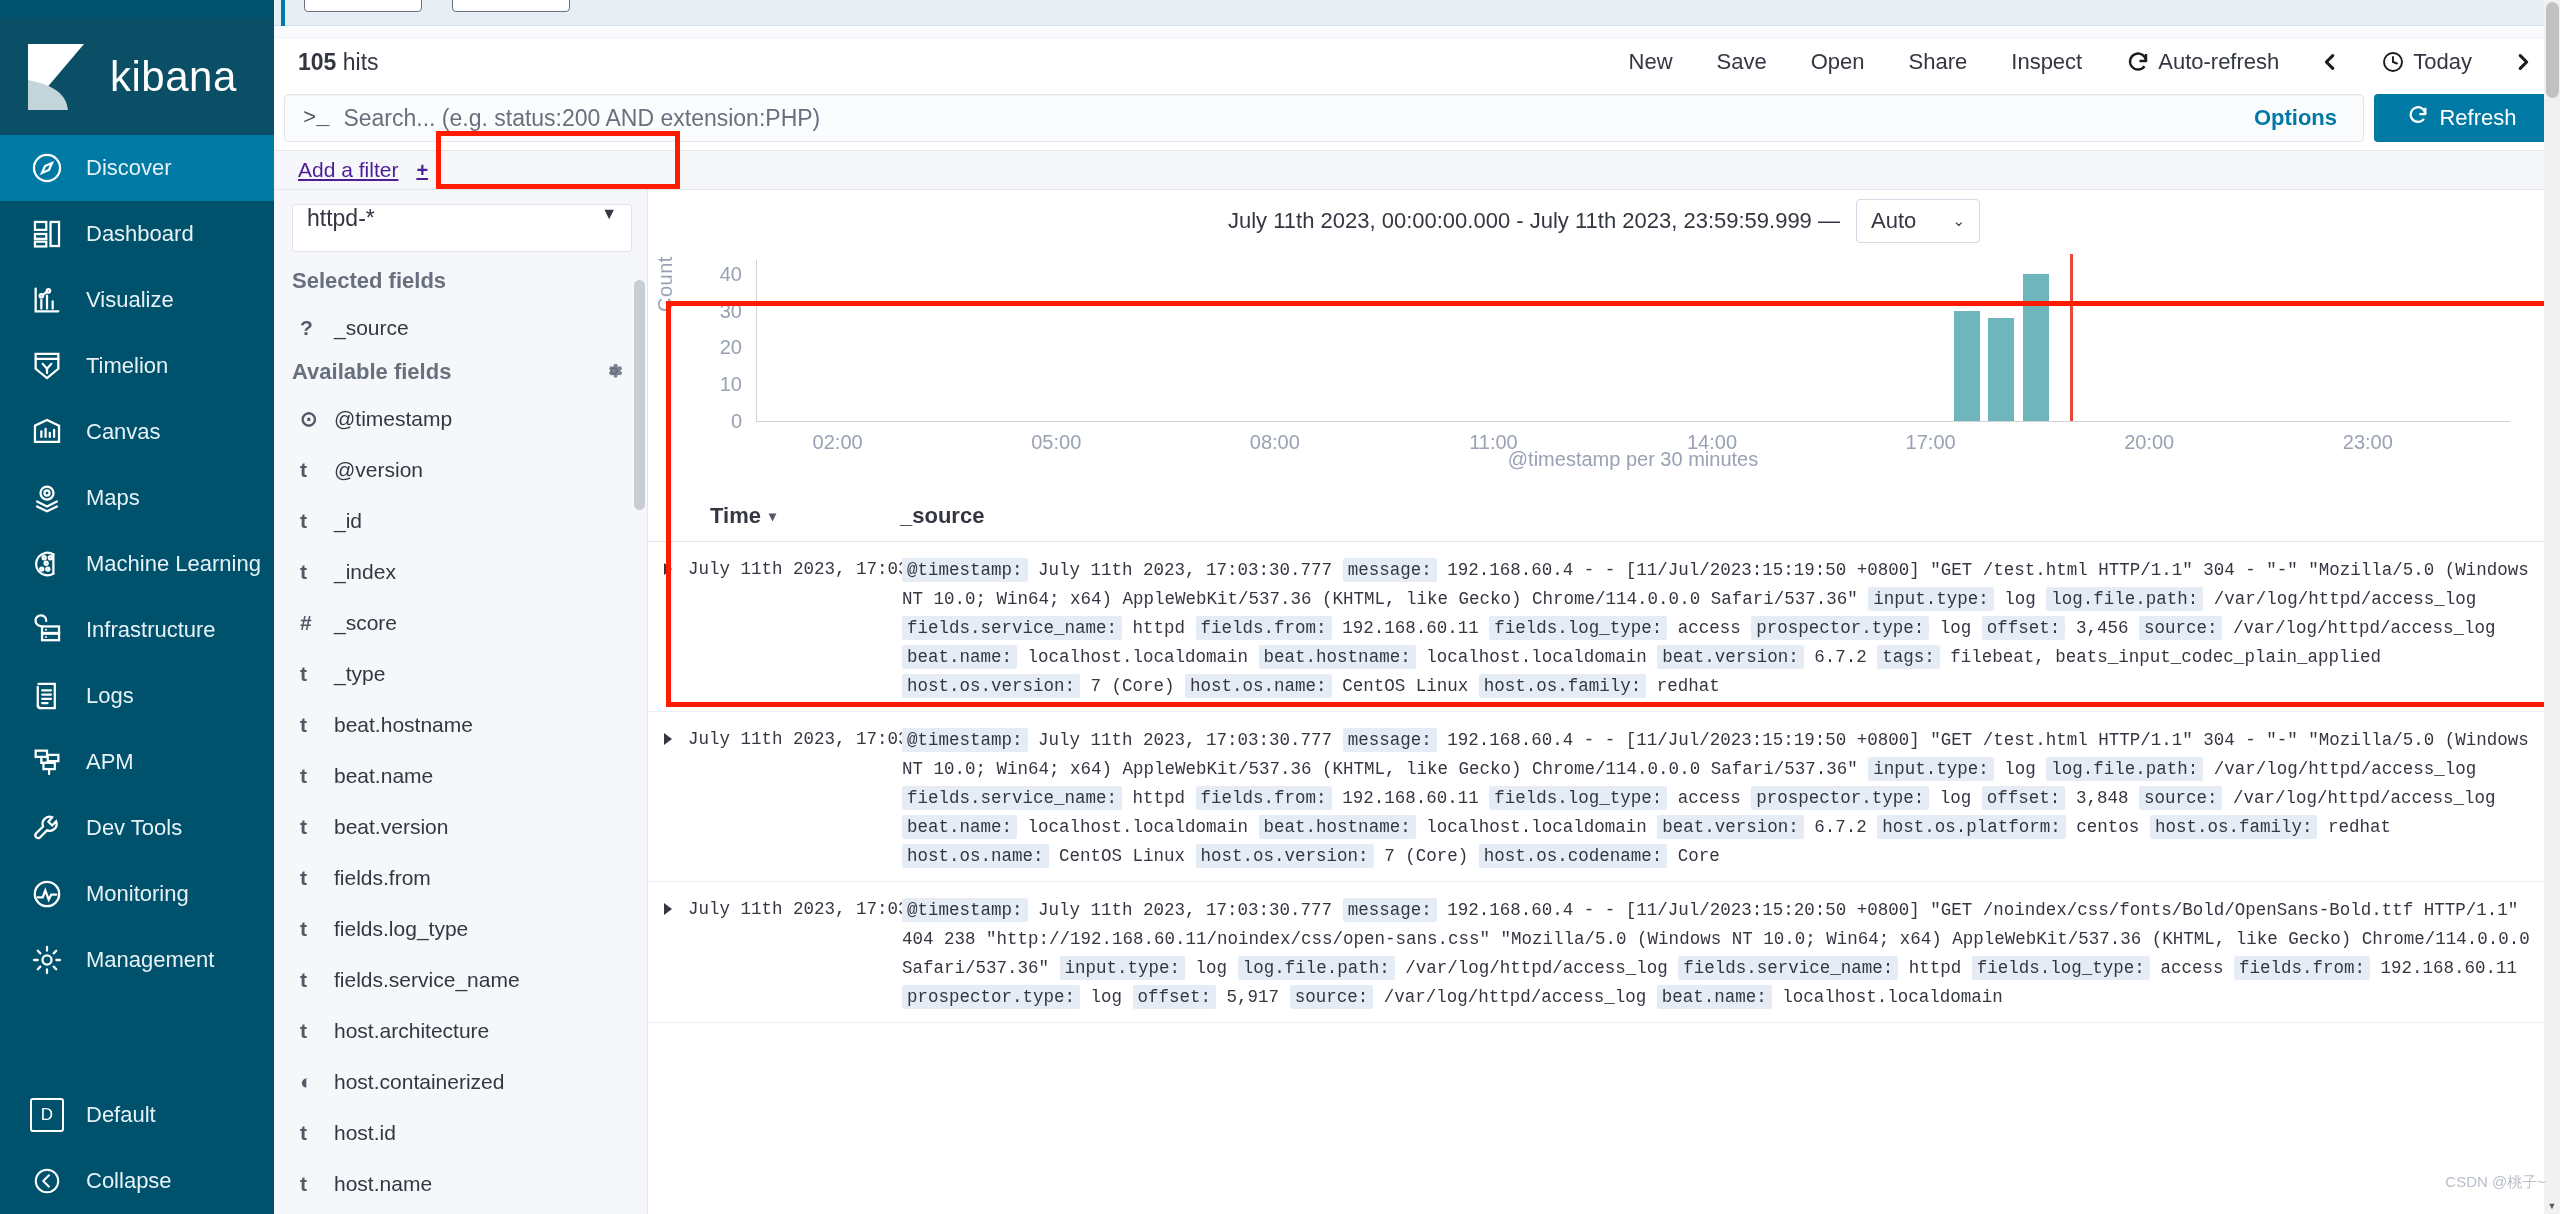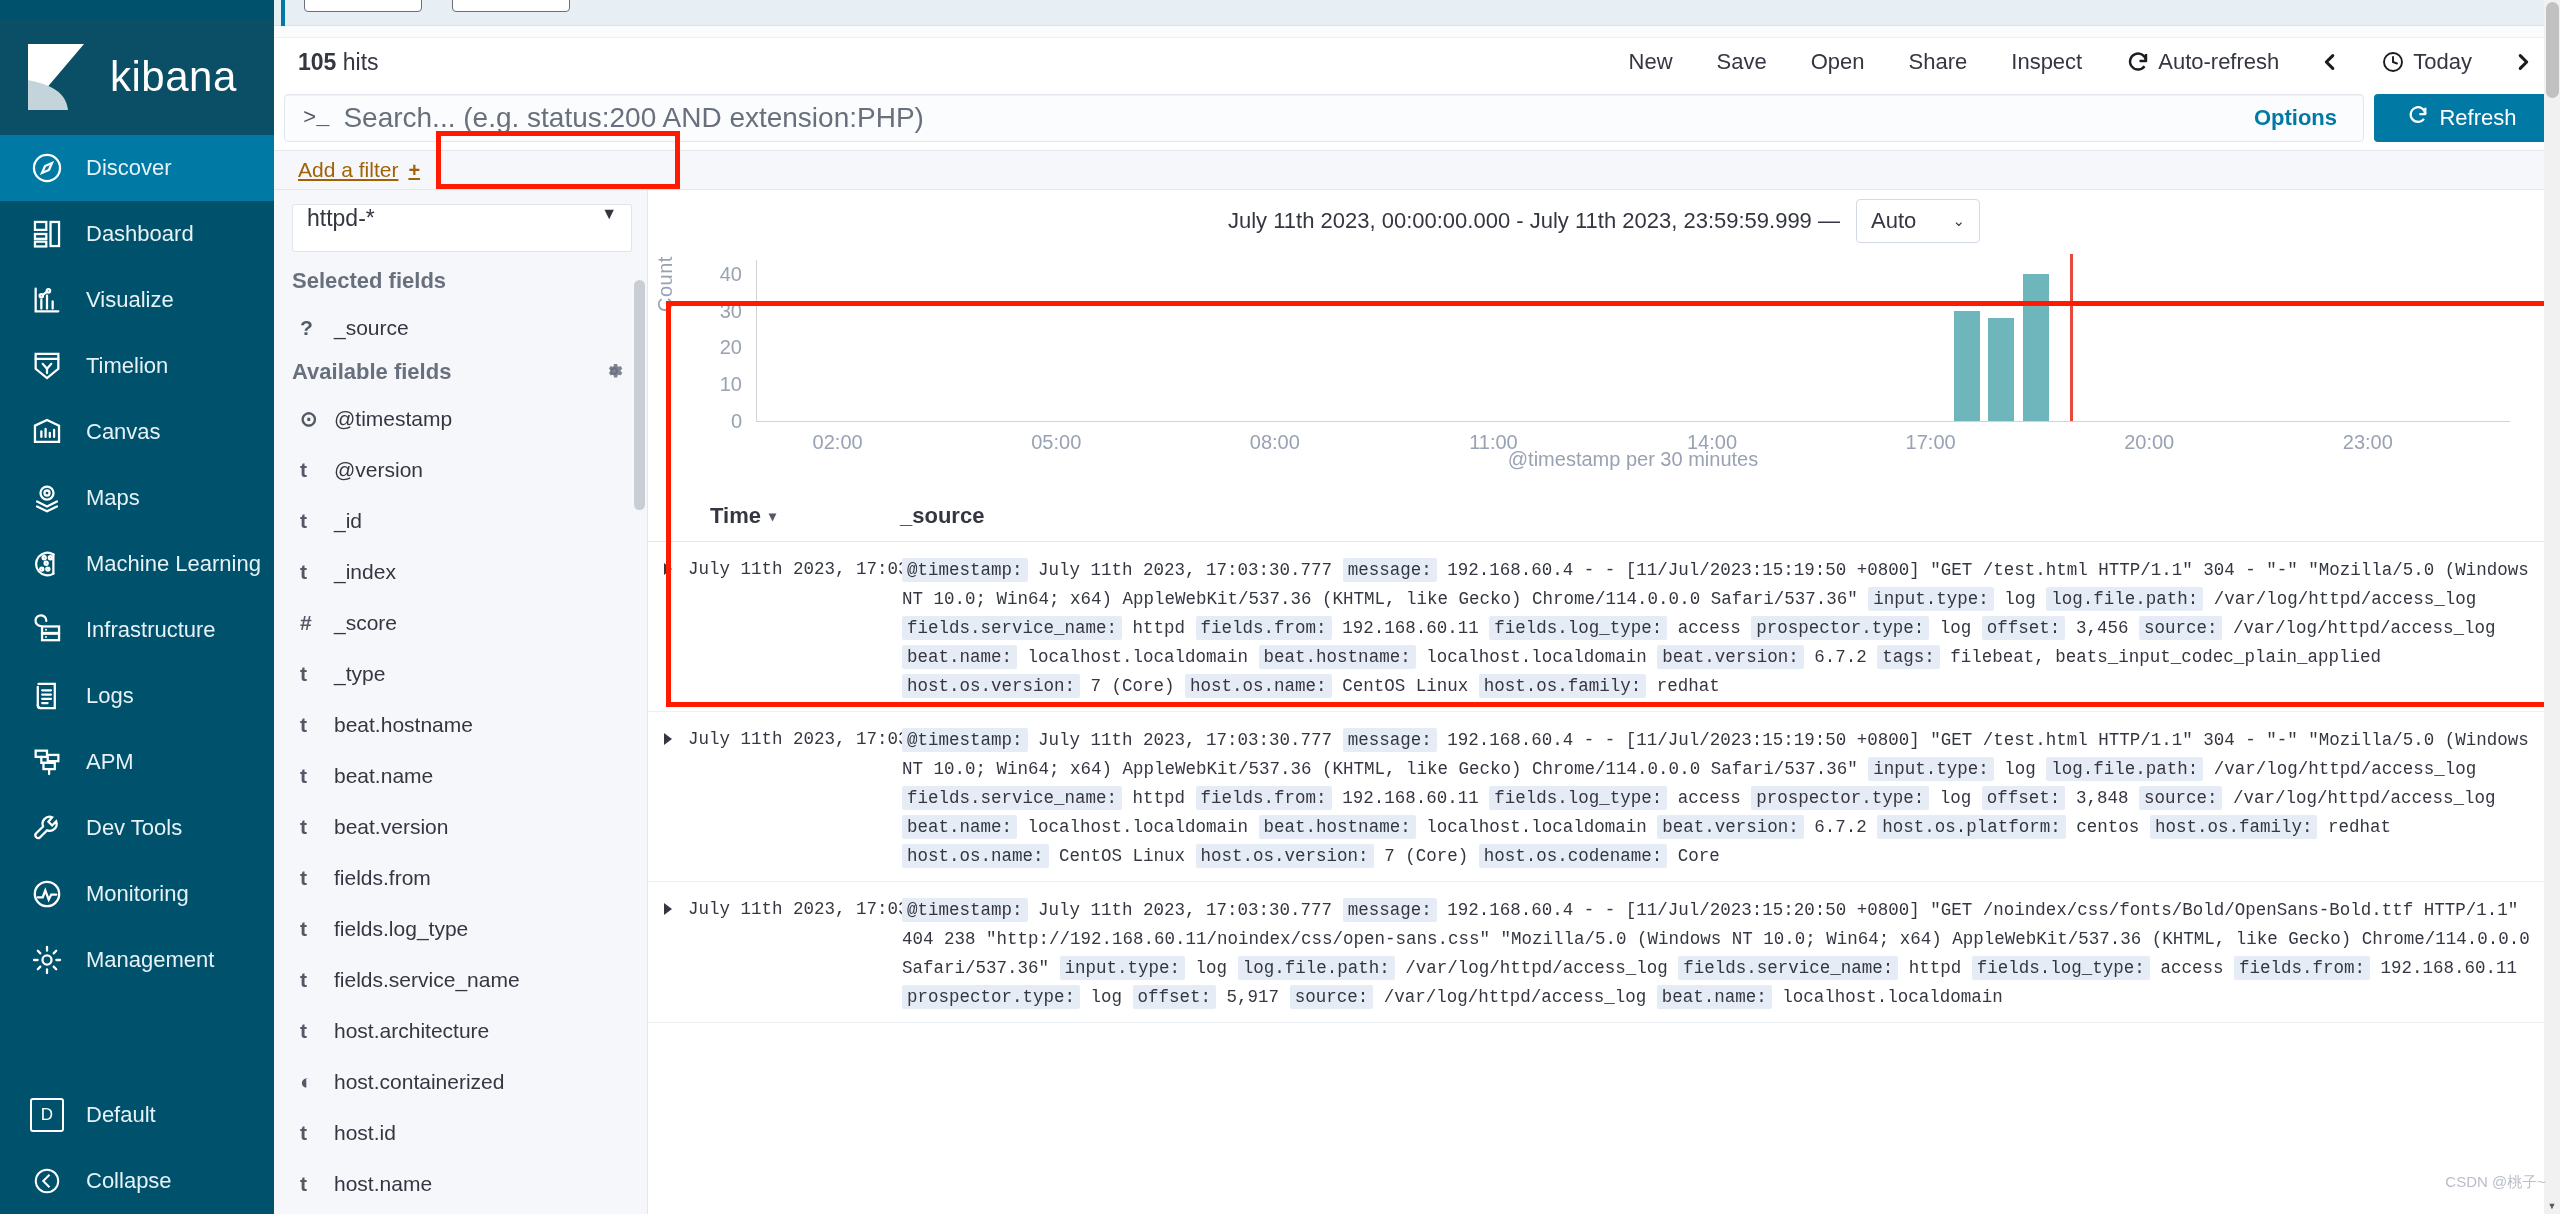--- a/index.html
+++ b/index.html
@@ -80,35 +80,35 @@
     position:absolute; left:0; top:86px; width:2286px; height:64px;
     display:flex; align-items:center; padding:0 10px 0 10px; gap:10px;
   }
   #searchbox {
     flex:1 1 auto; height:48px; background:#fbfcfd;
     border:1px solid #e3e6ec; border-radius:4px;
     display:flex; align-items:center; padding:0 18px;
     box-shadow:0 1px 0 rgba(0,0,0,.04) inset;
   }
   #prompt-ico { font-size:22px; color:#535966; margin-right:14px; font-family:"Liberation Mono", monospace;}
-  #search-ph { font-size:28px; color:#69707d; flex:1; }
+  #search-ph { font-size:23px; color:#69707d; flex:1; }
   #options-link { font-size:22px; color:#0079a5; cursor:pointer; margin-right:8px;font-weight:bold;}
   #refresh-btn {
     background:#0079a5; color:#fff; border-radius:4px; height:48px; min-width:176px;
     display:flex; align-items:center; justify-content:center; gap:10px;
     font-size:22px; cursor:pointer;
   }
 
   
   #filterbar {
     position:absolute; left:0; top:150px; width:2286px; height:40px;
     background:#f5f7fa; border-top:1px solid #e4e8ee; border-bottom:1px solid #e4e8ee;
     display:flex; align-items:center; padding-left:24px;
   }
-  #addfilter { font-size:21px; color:#a16207; cursor:pointer; text-decoration:underline; display:flex; align-items:center; gap:10px;}
+  #addfilter { font-size:21px; color:#4c1d95; cursor:pointer; text-decoration:underline; display:flex; align-items:center; gap:18px;}
   #addfilter .plus { font-size:20px; font-weight:bold; }
 
   
   #body { position:absolute; left:0; top:190px; width:2286px; height:1024px; display:flex; }
 
   
   #fieldpanel {
     width:374px; flex:0 0 374px; background:#f5f7fa; border-right:1px solid #e3e7ed;
     position:relative; overflow:hidden;
   }

